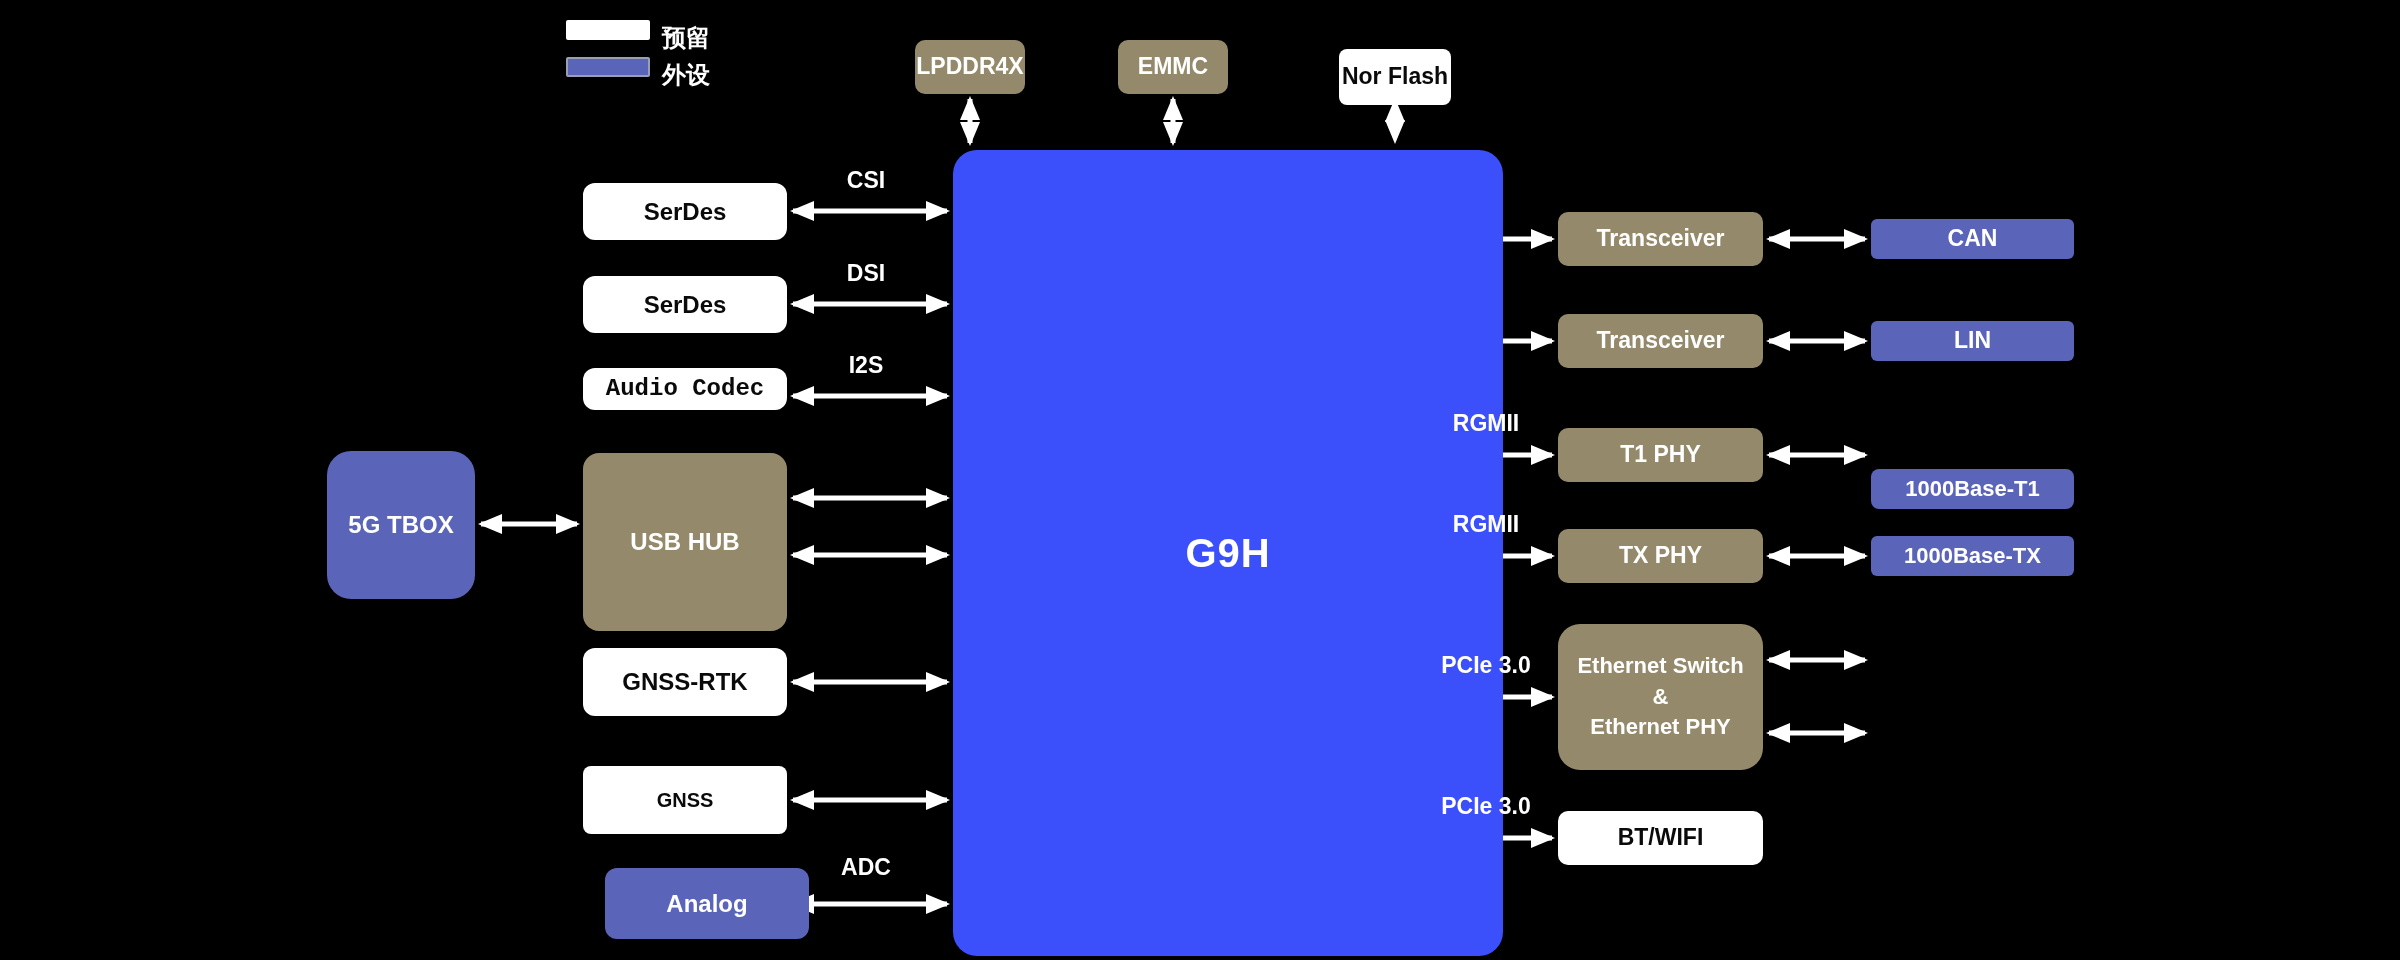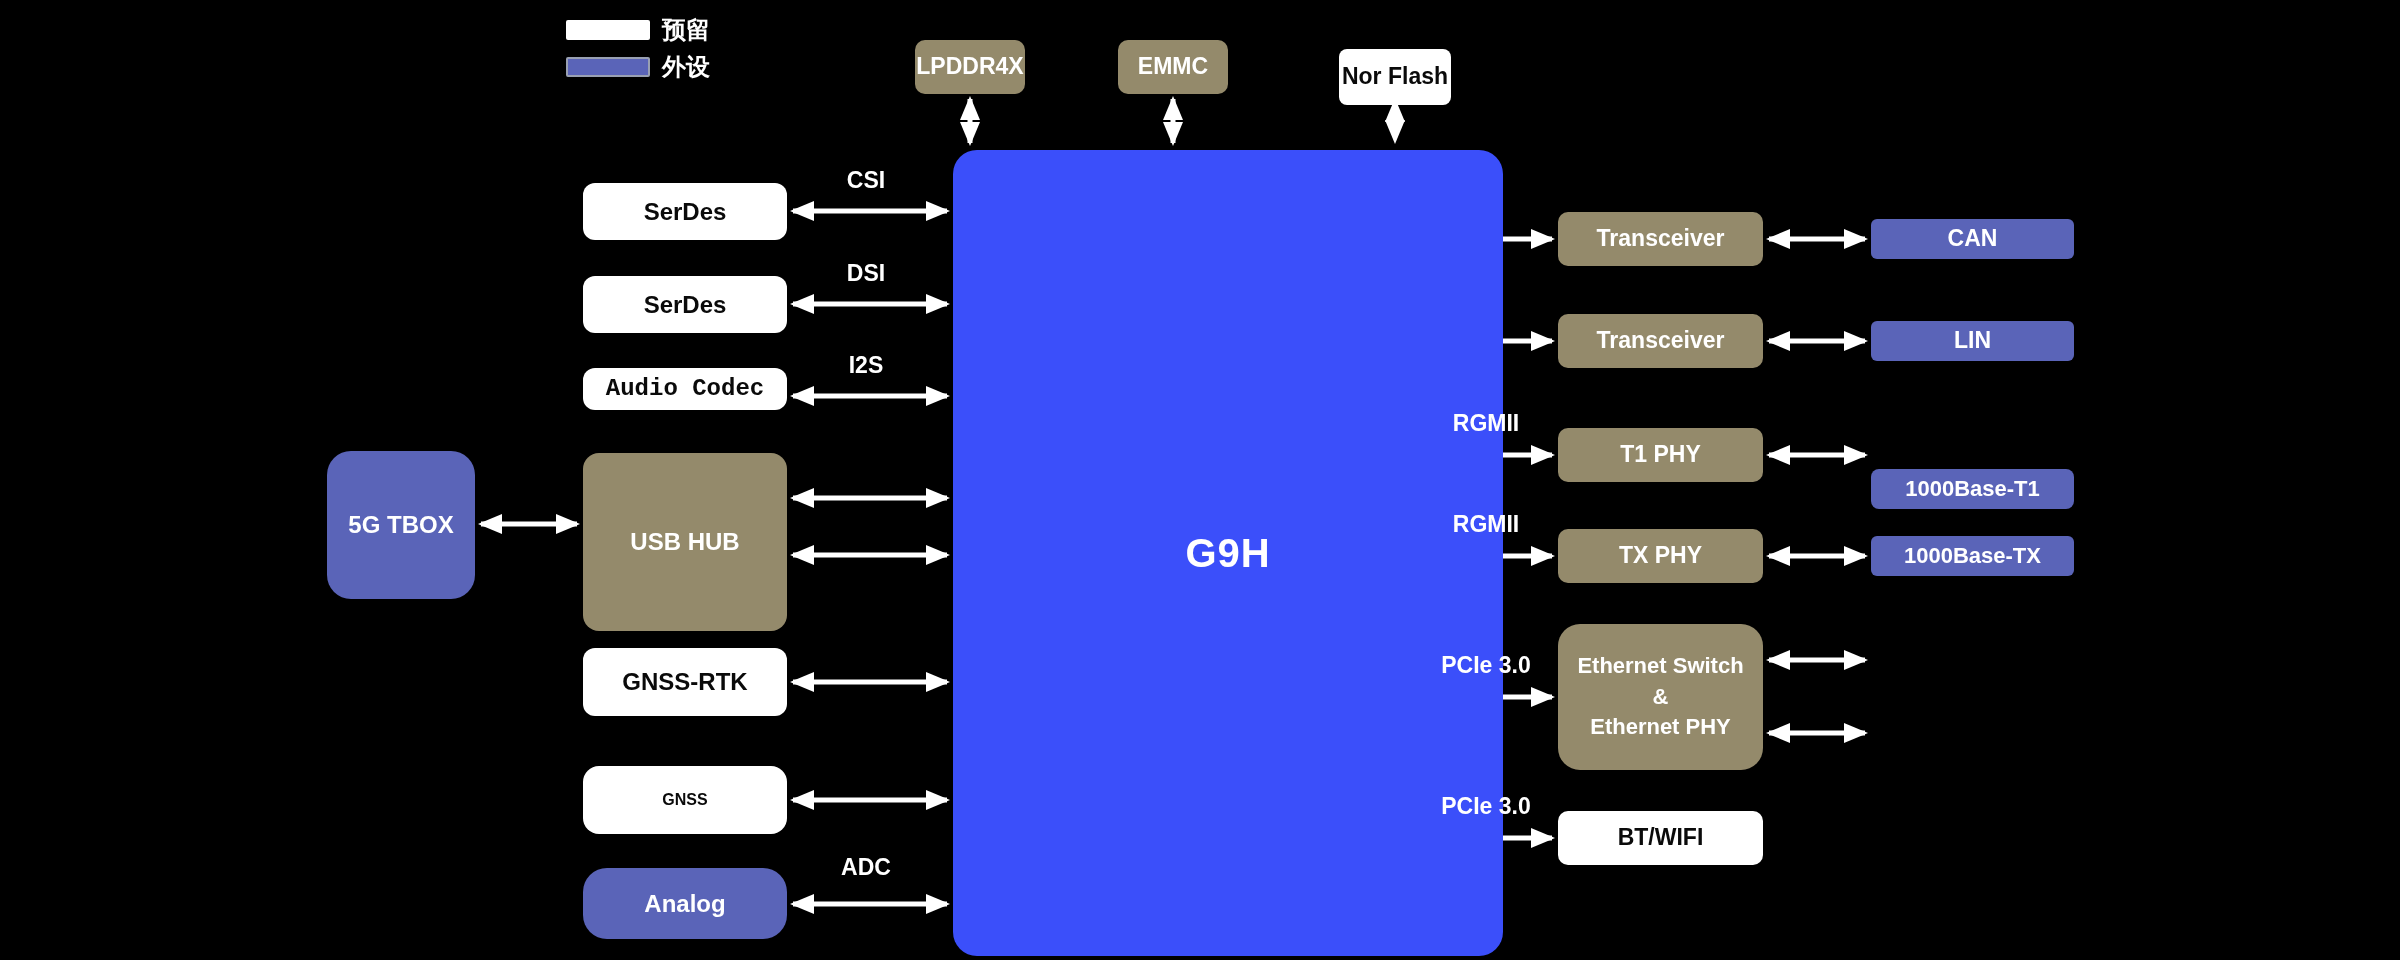--- a/index.html
+++ b/index.html
@@ -24,22 +24,22 @@
   
   .n-g9h{left:953px;top:150px;width:550px;height:806px;border-radius:24px;font-size:40px;letter-spacing:1px;}
 
   
   .n-serdes1{left:583px;top:183px;width:204px;height:57px;border-radius:12px;font-size:24px;}
   .n-serdes2{left:583px;top:276px;width:204px;height:57px;border-radius:12px;font-size:24px;}
   .n-audio{left:583px;top:368px;width:204px;height:42px;border-radius:12px;font-size:24px;font-family:Liberation Mono, monospace;}
   .n-usbhub{left:583px;top:453px;width:204px;height:178px;border-radius:16px;font-size:24px;}
   .n-tbox{left:327px;top:451px;width:148px;height:148px;border-radius:24px;font-size:24px;}
   .n-gnssrtk{left:583px;top:648px;width:204px;height:68px;border-radius:12px;font-size:24px;}
-  .n-gnss{left:583px;top:766px;width:204px;height:68px;border-radius:16px;font-size:16px;}
-  .n-analog{left:583px;top:868px;width:204px;height:71px;border-radius:24px;font-size:24px;}
+  .n-gnss{left:583px;top:766px;width:204px;height:68px;border-radius:8px;font-size:20px;}
+  .n-analog{left:605px;top:868px;width:204px;height:71px;border-radius:12px;font-size:24px;}
 
   
   .n-trx1{left:1558px;top:212px;width:205px;height:54px;border-radius:10px;font-size:23px;}
   .n-trx2{left:1558px;top:314px;width:205px;height:54px;border-radius:10px;font-size:23px;}
   .n-t1phy{left:1558px;top:428px;width:205px;height:54px;border-radius:10px;font-size:23px;}
   .n-txphy{left:1558px;top:529px;width:205px;height:54px;border-radius:10px;font-size:23px;}
   .n-ethsw{left:1558px;top:624px;width:205px;height:146px;border-radius:22px;font-size:22px;line-height:1.4;}
   .n-btwifi{left:1558px;top:811px;width:205px;height:54px;border-radius:10px;font-size:23px;}
 
   
@@ -59,21 +59,21 @@
   .bl-adc{left:796px;top:856px;}
   .bl-rgmii1{left:1416px;top:412px;}
   .bl-rgmii2{left:1416px;top:513px;}
   .bl-pcie1{left:1416px;top:654px;}
   .bl-pcie2{left:1416px;top:795px;}
 
   
   .legend-swatch{position:absolute;width:84px;height:20px;}
   .ls-reserved{left:566px;top:20px;background:#ffffff;border-radius:2px;}
   .ls-peripheral{left:566px;top:57px;background:#5a64b8;border:2px solid #99a0b2;border-radius:2px;box-sizing:border-box;}
-  .legend-label{position:absolute;left:662px;width:120px;color:#fff;font-size:24px;line-height:28px;text-align:left;}
+  .legend-label{position:absolute;left:662px;width:120px;color:#fff;font-size:24px;line-height:28px;text-align:left;margin-top:8px;}
   .ll-reserved{top:16px;}
   .ll-peripheral{top:53px;}
 
   .arrow-layer{position:absolute;left:0;top:0;}
 </style>
 </head>
 <body>
 
 <div id="canvas">
 

